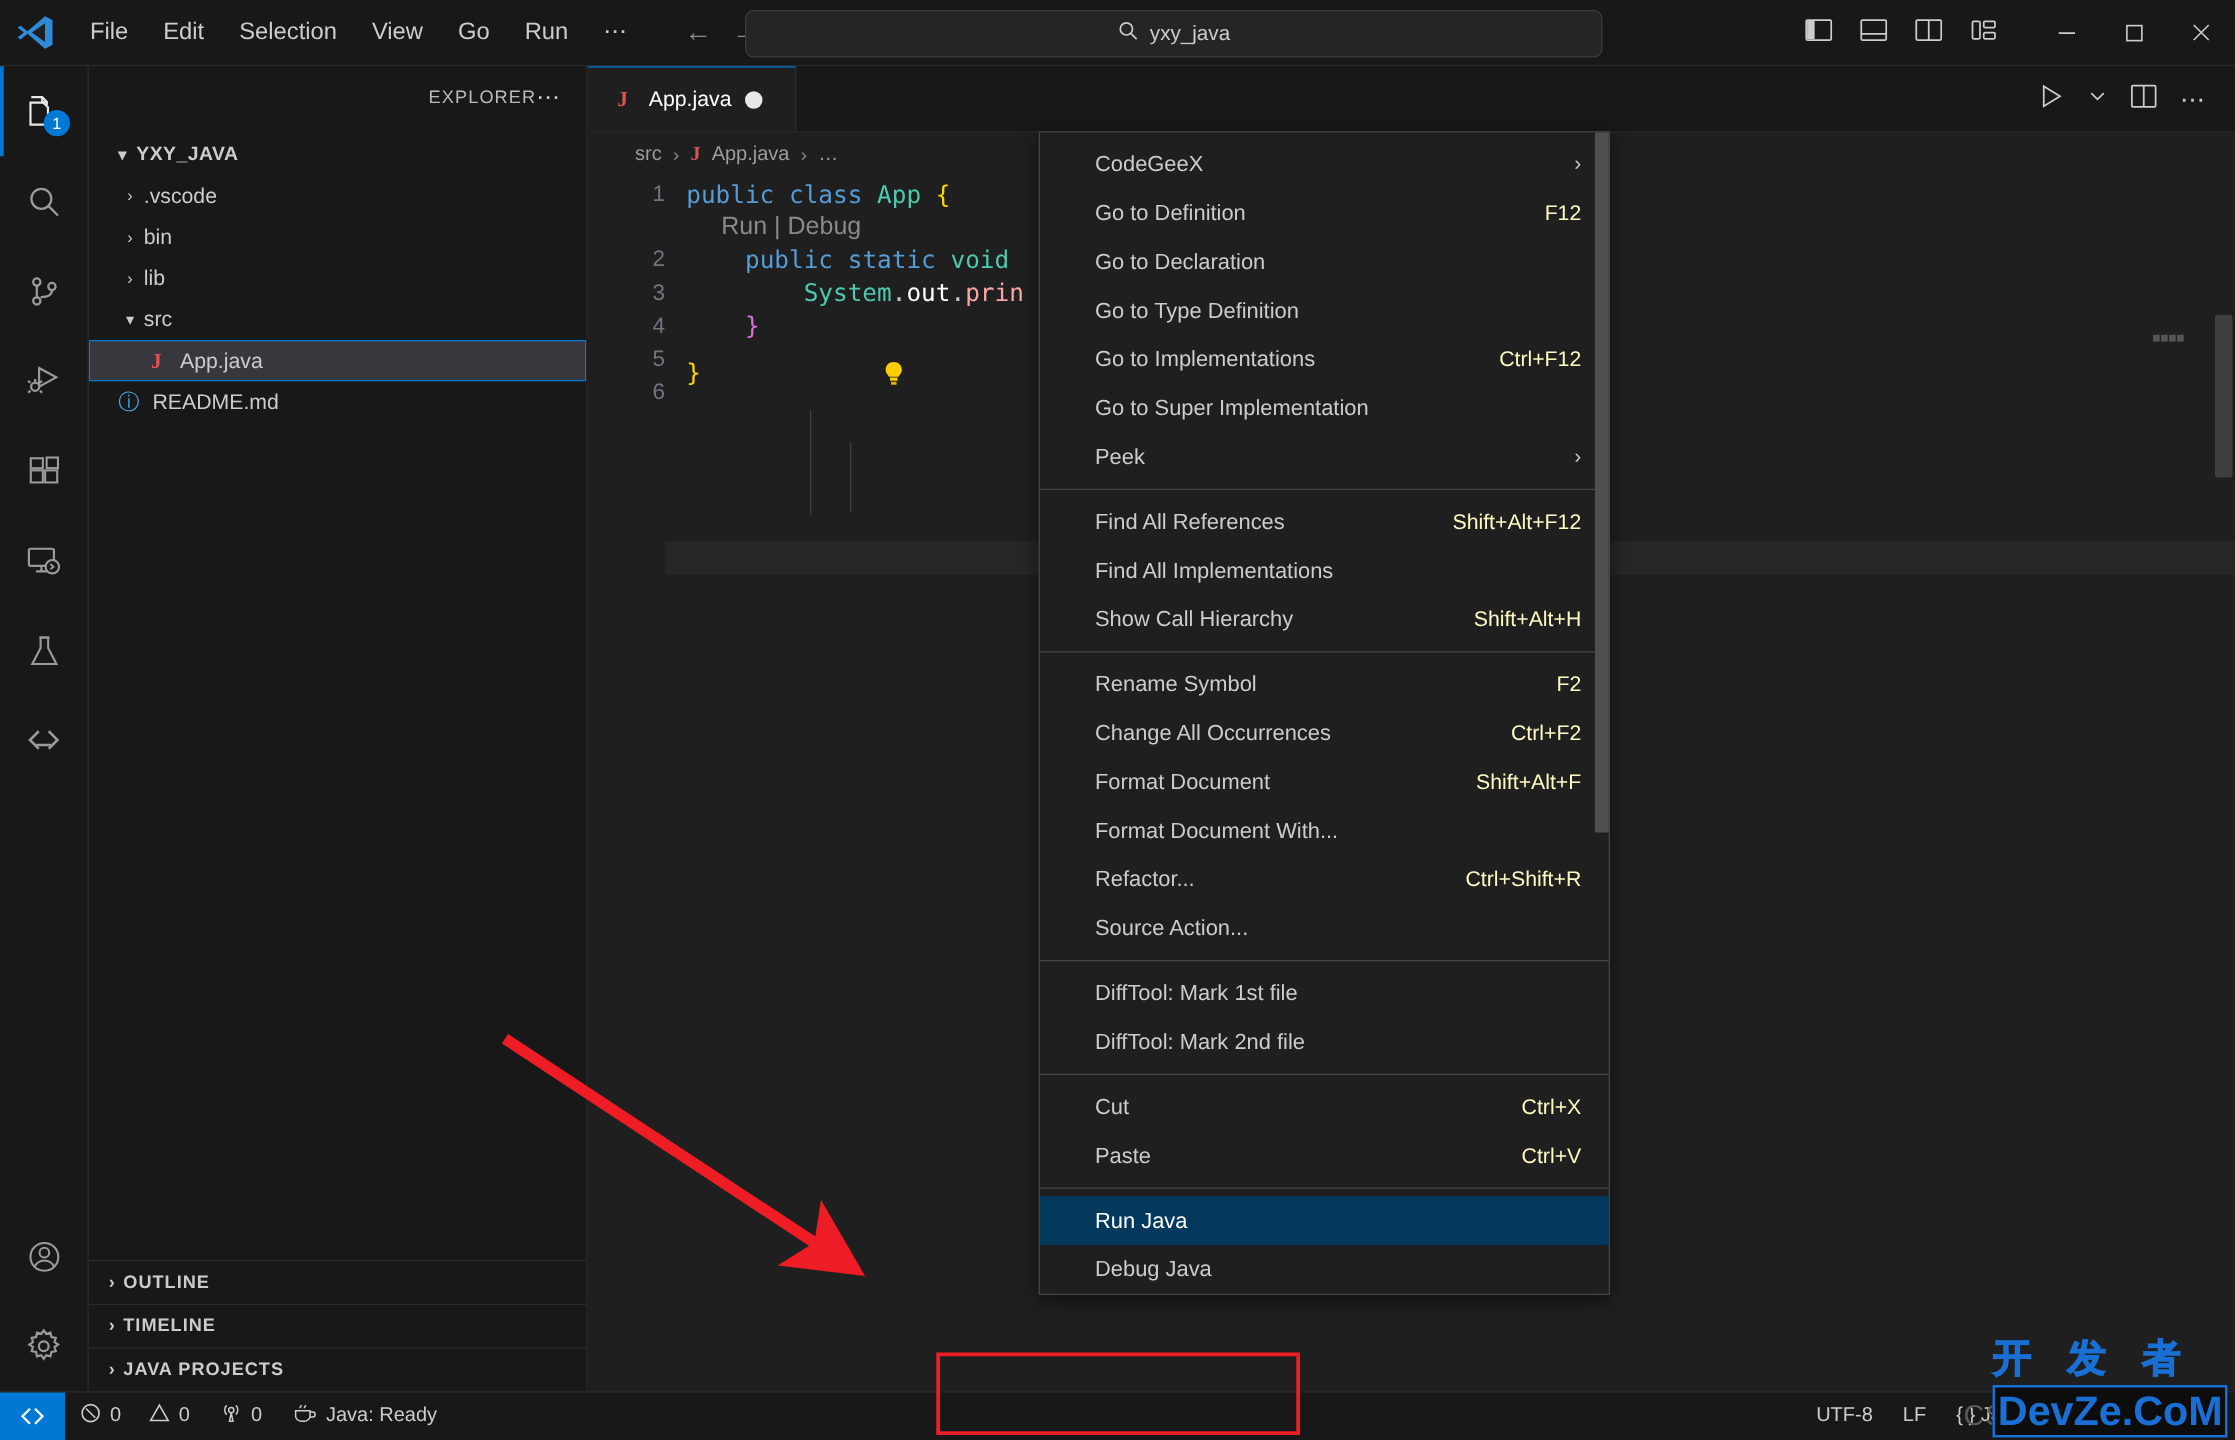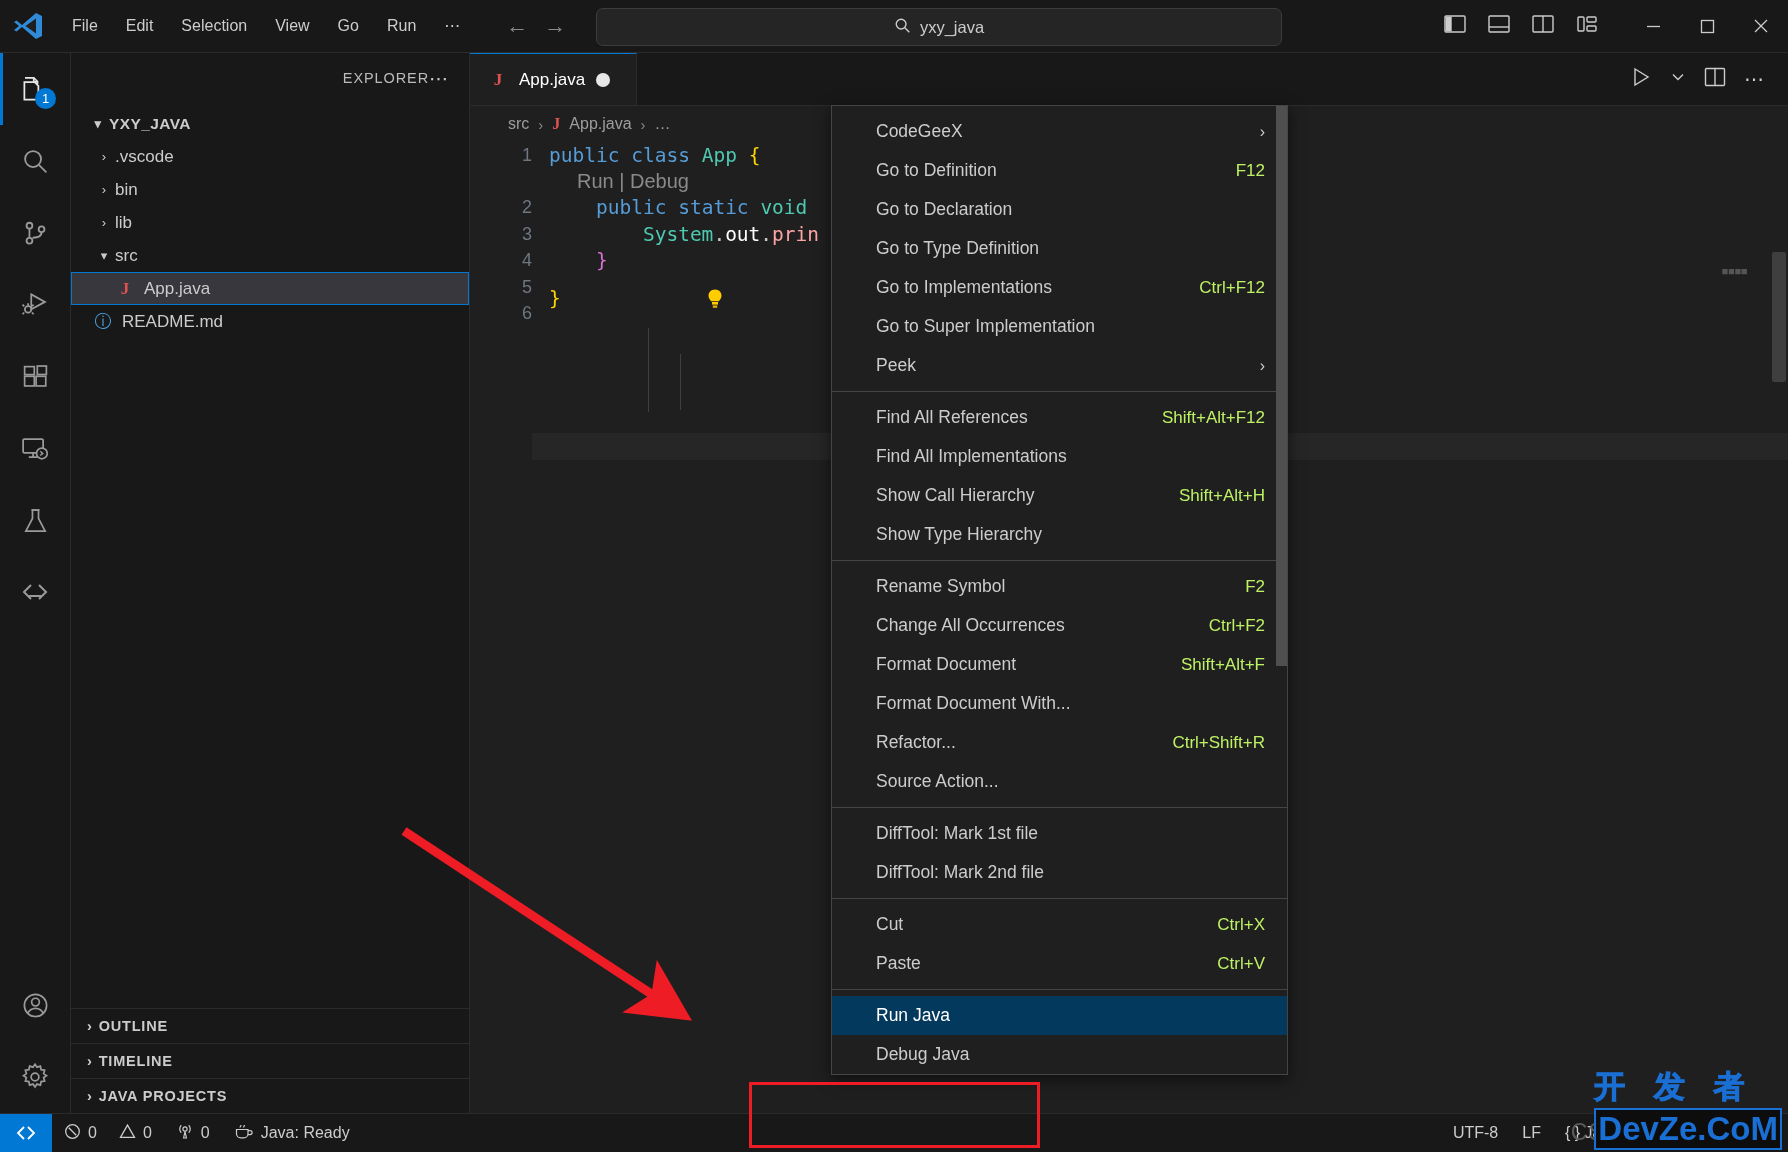--- a/index.html
+++ b/index.html
@@ -8,21 +8,21 @@
     font-family:"Liberation Sans",sans-serif;
     color:#cccccc;-webkit-font-smoothing:antialiased;
   }
   .app{position:absolute;inset:0;background:#1f1f1f;display:flex;flex-direction:column;}
 
   
   .titlebar{height:52px;flex:0 0 52px;background:#181818;display:flex;align-items:center;
             border-bottom:1px solid #2b2b2b;position:relative;}
   .vs-logo{width:56px;height:52px;display:flex;align-items:center;justify-content:center;}
   .menubar{display:flex;align-items:center;gap:0;margin-left:2px;}
-  .menubar .mi{padding:5px 14px;font-size:16px;color:#cccccc;border-radius:4px;cursor:default;line-height:22px;}
+  .menubar .mi{padding:5px 14px;font-size:19px;color:#cccccc;border-radius:4px;cursor:default;line-height:22px;}
   .navbtns{display:flex;align-items:center;gap:16px;margin-left:32px;color:#8a8a8a;}
   .navbtns span{font-size:22px;line-height:22px;}
   .cmdcenter{position:absolute;left:596px;width:684px;height:36px;top:8px;
              background:#252526;border:1px solid #3c3c3c;border-radius:7px;
              display:flex;align-items:center;justify-content:center;gap:9px;}
   .cmdcenter .txt{font-size:16.5px;color:#cccccc;}
   .winctl{position:absolute;right:0;top:0;height:52px;display:flex;align-items:center;}
   .layoutbtns{display:flex;align-items:center;gap:22px;padding-right:28px;}
   .wbtn{width:54px;height:52px;display:flex;align-items:center;justify-content:center;color:#cccccc;}
 
@@ -95,21 +95,21 @@
   .scroll-thumb{position:absolute;right:2px;top:110px;width:14px;height:130px;background:#3f3f3f;border-radius:2px;}
 
   
   .ctxmenu{position:absolute;left:831px;top:52px;width:455px;background:#1f1f1f;
            border:1px solid #454545;box-shadow:0 4px 14px rgba(0,0,0,.55);z-index:50;
            padding:6px 0 0 0;color:#cccccc;}
   .ctxitem{height:39px;display:flex;align-items:center;padding:0 22px 0 44px;font-size:17.5px;position:relative;}
   .ctxitem.sel{background:#04395e;}
   .ctxitem.sel .lbl{color:#ffffff;}
   .ctxitem .lbl{flex:1;white-space:nowrap;}
-  .ctxitem .kb{color:#bef264;font-size:17px;padding-left:20px;}
+  .ctxitem .kb{color:#fef9c3;font-size:17px;padding-left:20px;}
   .ctxitem .submore{color:#cccccc;font-size:16px;}
   .ctxsep{height:1px;background:#454545;margin:6px 0;}
   .ctx-scrollbar{position:absolute;right:0;top:0;width:11px;height:100%;}
   .ctx-thumb{position:absolute;right:0;top:0;width:11px;height:560px;background:#4f4f4f;}
 
   
   .redbox{position:absolute;left:749px;top:1029px;width:285px;height:60px;border:3px solid #ee1c25;z-index:60;}
   .arrowsvg{position:absolute;left:380px;top:740px;width:330px;height:230px;z-index:40;pointer-events:none;}
 
   
@@ -460,23 +460,20 @@
         <span class="lbl">Find All References</span>
         <span class="kb">Shift+Alt+F12</span>
       </div>
       <div class="ctxitem">
         <span class="lbl">Find All Implementations</span>
       </div>
       <div class="ctxitem">
         <span class="lbl">Show Call Hierarchy</span>
         <span class="kb">Shift+Alt+H</span>
       </div>
-      <div class="ctxitem">
-        <span class="lbl">Show Type Hierarchy</span>
-      </div>
 
       <div class="ctxsep"></div>
 
       <div class="ctxitem">
         <span class="lbl">Rename Symbol</span>
         <span class="kb">F2</span>
       </div>
       <div class="ctxitem">
         <span class="lbl">Change All Occurrences</span>
         <span class="kb">Ctrl+F2</span>

